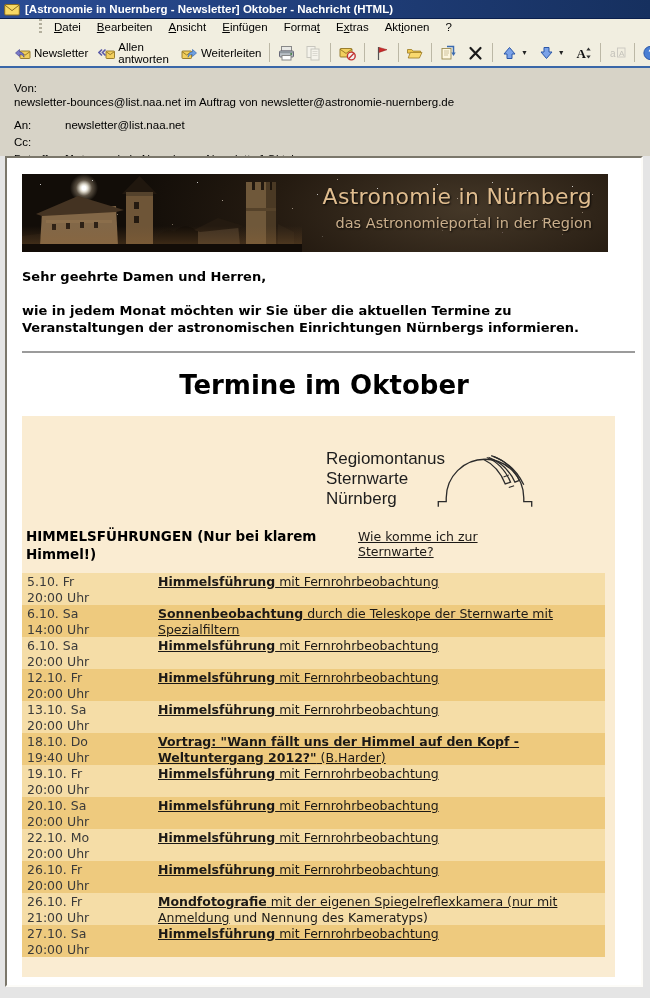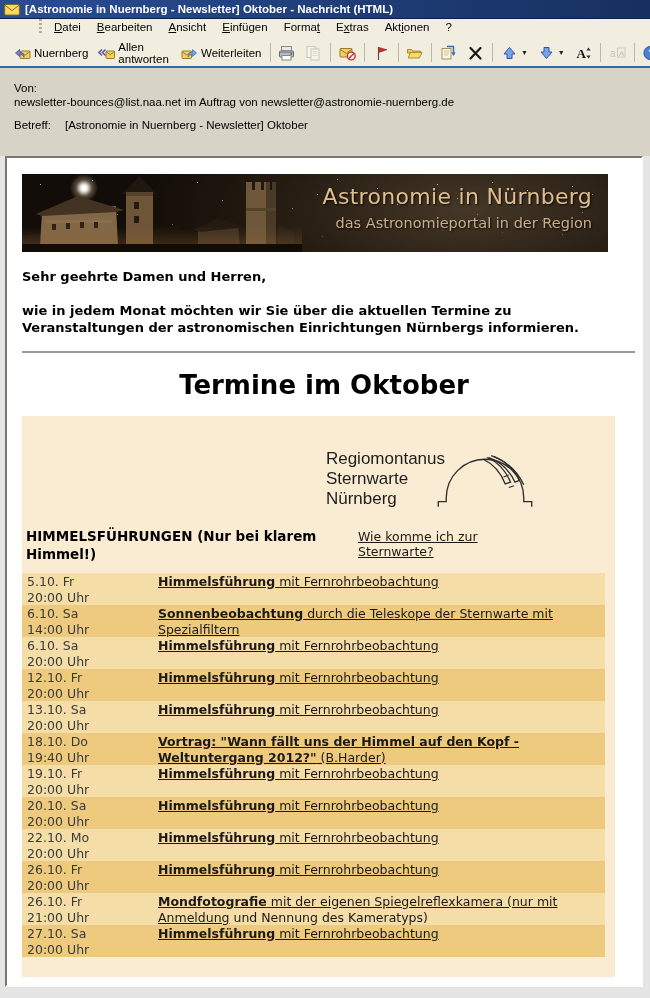--- a/index.html
+++ b/index.html
@@ -190,21 +190,21 @@
       </nav>
   </div>
 
   <div class="toolbar">
     <span class="grip"></span>
     <div class="tb-items" id="toolbar-items">
         <div class="tb-btn">
           <svg class="tb-icon" viewBox="0 0 17 16">
             <use href="#reply-icon"></use>
           </svg>
-          <span>Nuernberg</span>
+          <span>Newsletter</span>
         </div>
         <div class="tb-btn">
           <svg class="tb-icon" viewBox="0 0 17 16">
             <use href="#reply-all-icon"></use>
           </svg>
           <span>Allen antworten</span>
         </div>
         <div class="tb-btn">
           <svg class="tb-icon" viewBox="0 0 17 16">
             <use href="#forward-icon"></use>
@@ -283,20 +283,28 @@
         </div>
       </div>
 
   </div>
 
   <div class="headerpane">
     <div id="header-fields">
         <div class="hf-row gap">
           <span class="hf-label">Von:</span>
           <span class="hf-value">newsletter-bounces@list.naa.net im Auftrag von newsletter@astronomie-nuernberg.de</span>
+        </div>
+        <div class="hf-row">
+          <span class="hf-label">An:</span>
+          <span class="hf-value">newsletter@list.naa.net</span>
+        </div>
+        <div class="hf-row">
+          <span class="hf-label">Cc:</span>
+          <span class="hf-value"></span>
         </div>
         <div class="hf-row">
           <span class="hf-label">Betreff:</span>
           <span class="hf-value">[Astronomie in Nuernberg - Newsletter] Oktober</span>
         </div>
       </div>
   </div>
 
   <div class="docbody">
 

